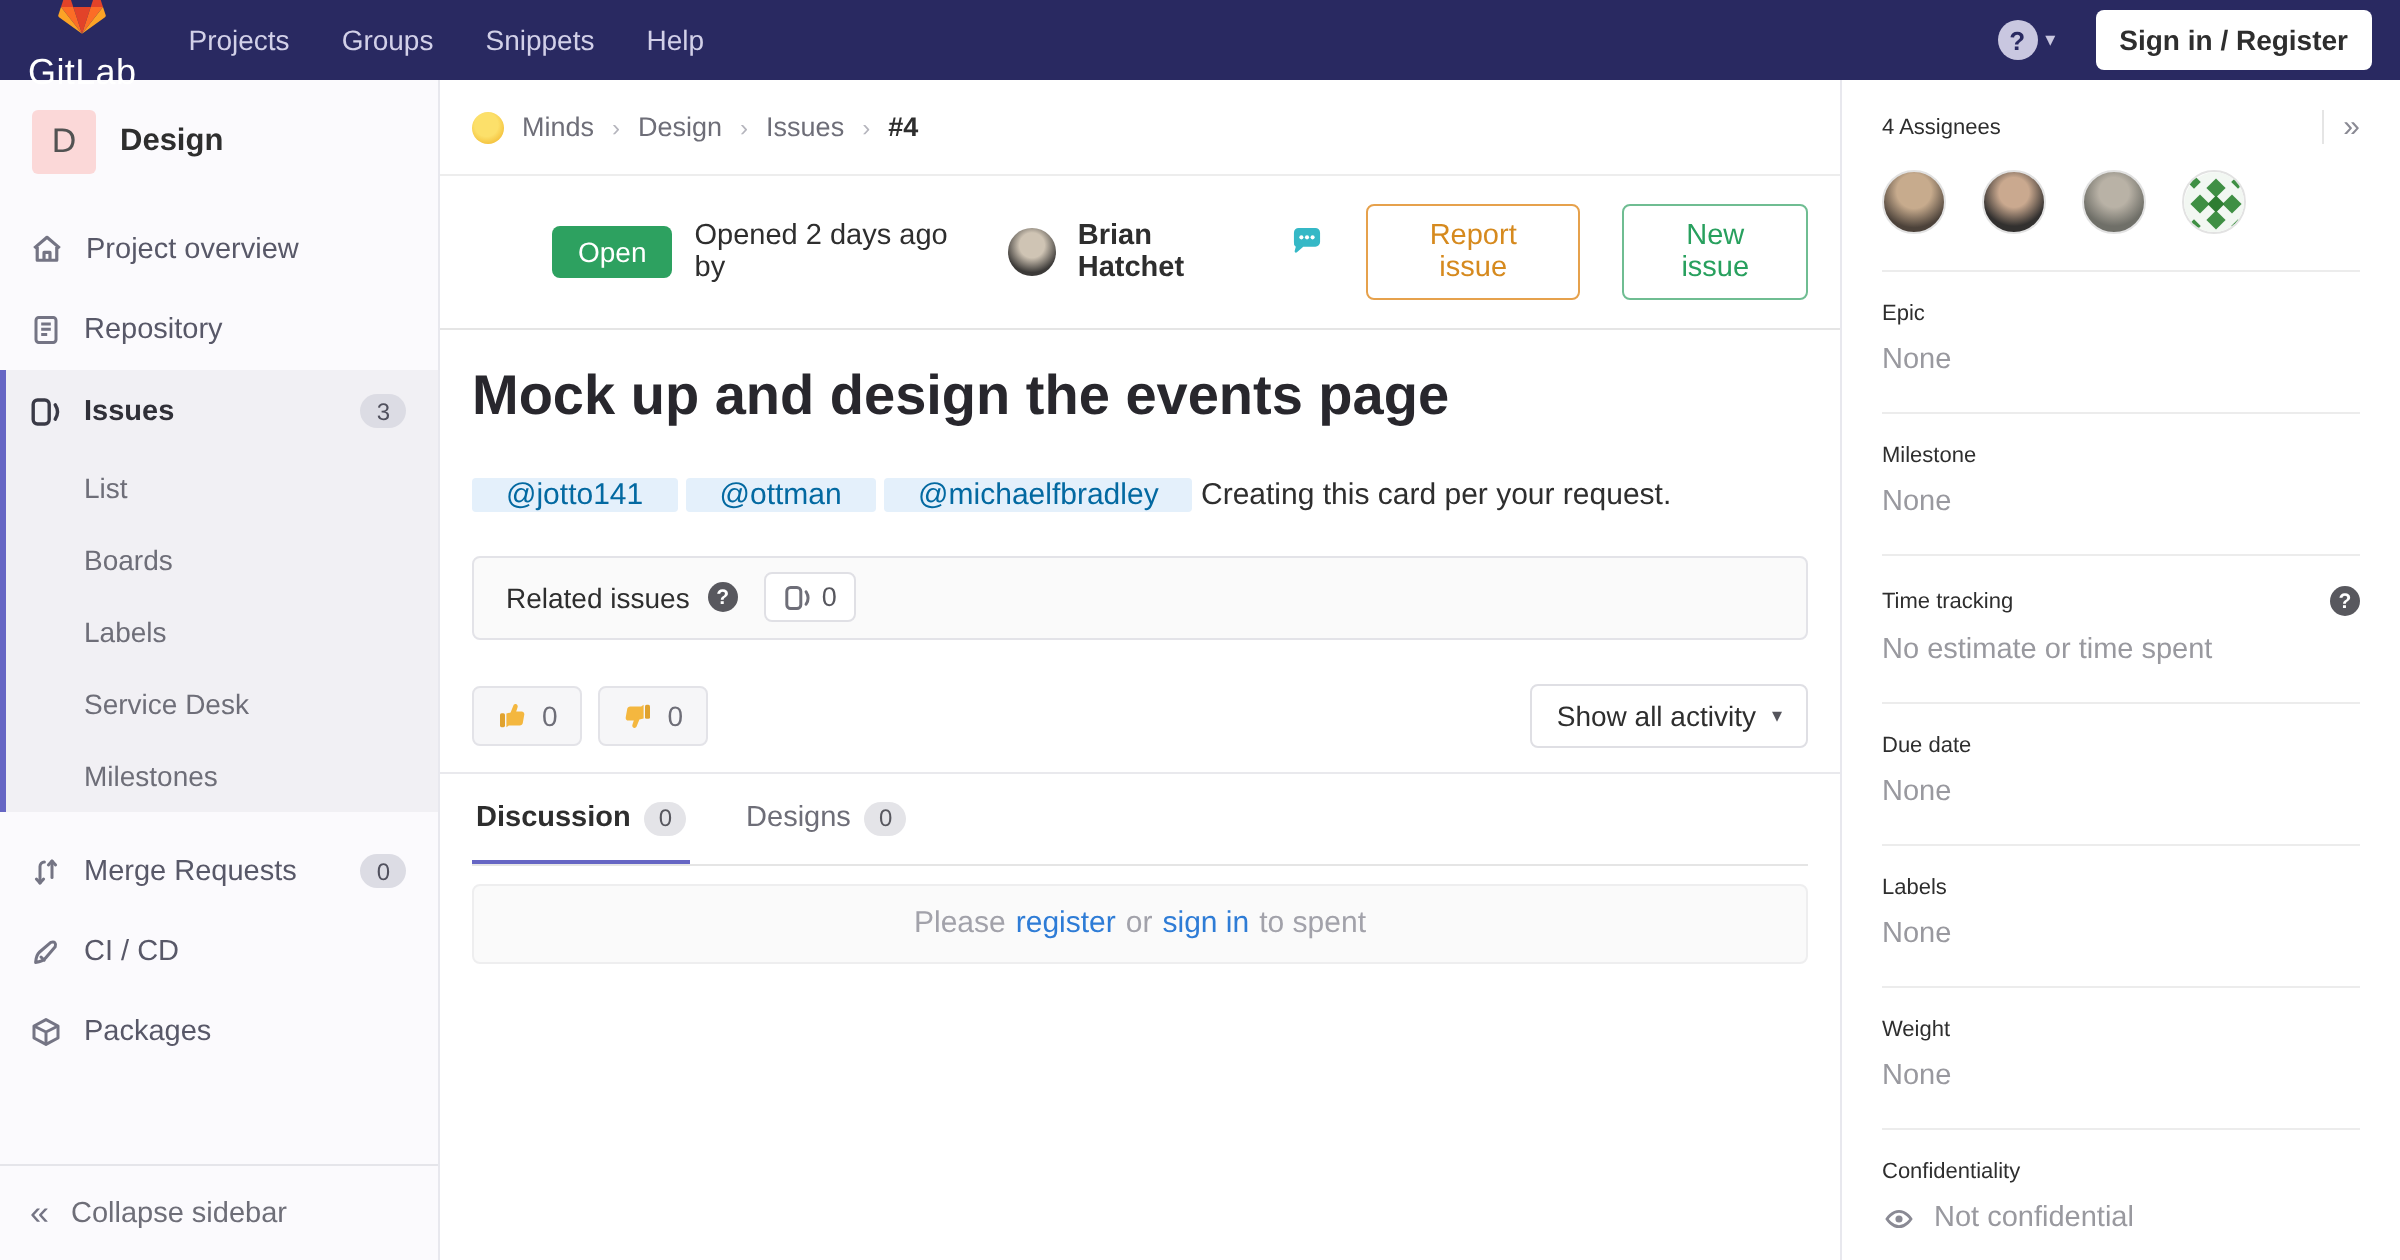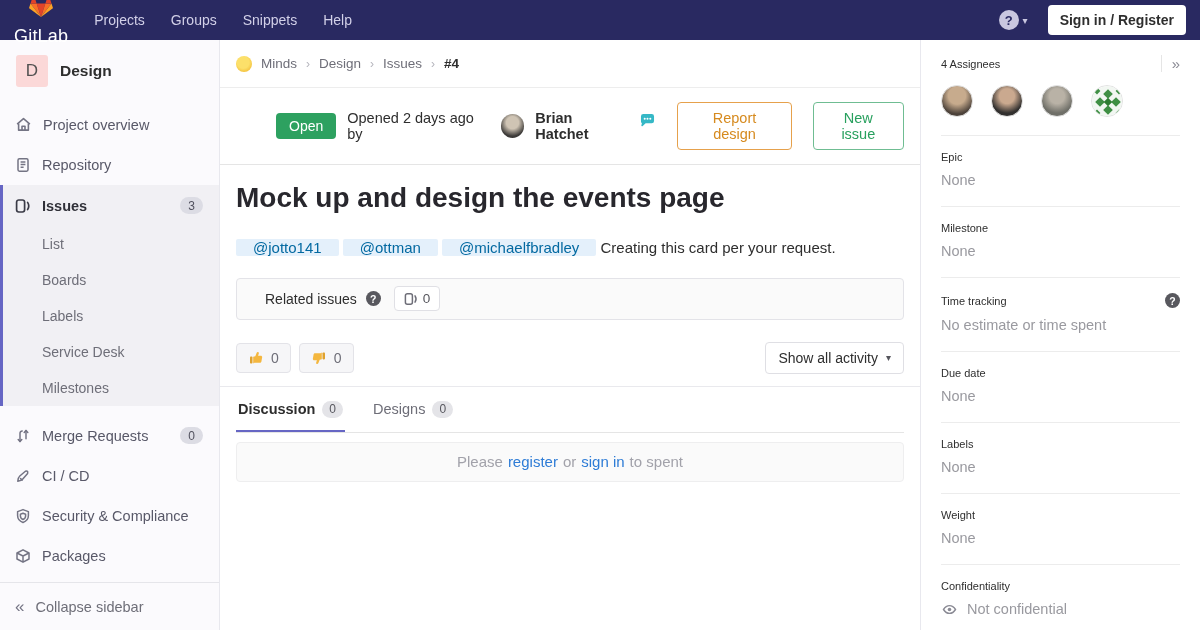--- a/index.html
+++ b/index.html
@@ -167,21 +167,21 @@
     background: #e4f0fb; color: #0369a1;
     border-radius: 2px; padding: 0 17px; cursor: pointer; text-decoration: none;
   }
   .desc-line2 { margin: 19px 16px 0; font-size: 15px; color: #2e2e2e; }
 
   .related-card {
     margin: 22px 16px 0; border: 1px solid #e3e3e8; border-radius: 4px;
     background: #fafafa; padding: 8px 16px;
     display: flex; align-items: center; gap: 9px; height: 42px;
   }
-  .related-label { font-size: 14px; color: #2e2e2e; margin-left: 12px; }
+  .related-label { font-size: 14px; color: #2e2e2e; }
   .related-badge {
     background: #fff; border: 1px solid #e0e0e5; border-radius: 4px;
     padding: 4px 9px; display: flex; align-items: center; gap: 5px;
     color: #57575e; font-size: 13.5px; margin-left: 4px;
   }
 
   .awards-row { margin: 22px 16px 0; display: flex; align-items: center; gap: 8px; }
   .award-btn {
     background: #f6f6f8; border: 1px solid #e3e3e8; border-radius: 4px;
     padding: 6px 11px; display: flex; align-items: center; gap: 7px;
@@ -309,29 +309,20 @@
   <div class="nav-item">
     <span class="sicon">
       <svg width="16" height="16" viewBox="0 0 16 16" fill="none" stroke="currentColor" stroke-width="1.5" stroke-linecap="round">
         <path d="M2.8 13.2c2.4-.3 4-1 5-2.2l4.8-5.6c.5-2-.2-2.7-2.2-2.2L4.8 8c-1.2 1-1.8 2.8-2 5.2Z" stroke-linejoin="round"></path>
         <path d="m5.5 10.5 1.6 1.6"></path>
       </svg>
     </span>
     <span class="label">CI / CD</span>
   </div>
 
-  <div class="nav-item">
-    <span class="sicon">
-      <svg width="16" height="16" viewBox="0 0 16 16" fill="none" stroke="currentColor" stroke-width="1.5" stroke-linejoin="round">
-        <path d="M8 1.6 13.4 3.6v4c0 3.4-2.2 5.8-5.4 6.9-3.2-1.1-5.4-3.5-5.4-6.9v-4Z"></path>
-        <path d="M8 5.2 10.6 6.2v1.9c0 1.6-1 2.8-2.6 3.4-1.6-.6-2.6-1.8-2.6-3.4V6.2Z"></path>
-      </svg>
-    </span>
-    <span class="label">Security &amp; Compliance</span>
-  </div>
 
   <div class="nav-item">
     <span class="sicon">
       <svg width="16" height="16" viewBox="0 0 16 16" fill="none" stroke="currentColor" stroke-width="1.5" stroke-linejoin="round">
         <path d="M8 1.8 14 5v6L8 14.2 2 11V5Z"></path>
           <path d="M2 5l6 3 6-3M8 8v6"></path>
       </svg>
     </span>
     <span class="label">Packages</span>
   </div>
@@ -361,21 +352,21 @@
     <span class="author-name">Brian Hatchet</span>
     <span class="bubble-icon">
       <svg width="15" height="14" viewBox="0 0 16 15">
         <path fill="#35b8c6" d="M1 2.5A2.5 2.5 0 0 1 3.5 0h9A2.5 2.5 0 0 1 15 2.5v5A2.5 2.5 0 0 1 12.5 10H6l-3.4 3c-.6.5-1.3 0-1.2-.7L2 10A2.5 2.5 0 0 1 1 7.5Z"></path>
         <circle cx="5" cy="5" r="1.1" fill="#fff"></circle>
           <circle cx="8" cy="5" r="1.1" fill="#fff"></circle>
           <circle cx="11" cy="5" r="1.1" fill="#fff"></circle>
       </svg>
     </span>
     <span class="status-spacer"></span>
-    <button class="btn-outline report-btn">Report design</button>
+    <button class="btn-outline report-btn">Report issue</button>
     <button class="btn-outline newissue-btn">New issue</button>
   </div>
 
   <h1 class="issue-title">Mock up and design the events page</h1>
 
   <p class="desc-line">
     <a class="mention">@jotto141</a>
     <a class="mention">@ottman</a>
     <a class="mention">@michaelfbradley</a>
     <span>Creating this card per your request.</span>

